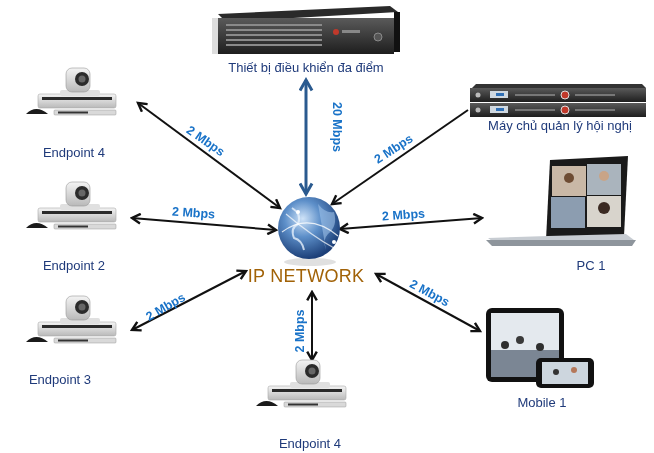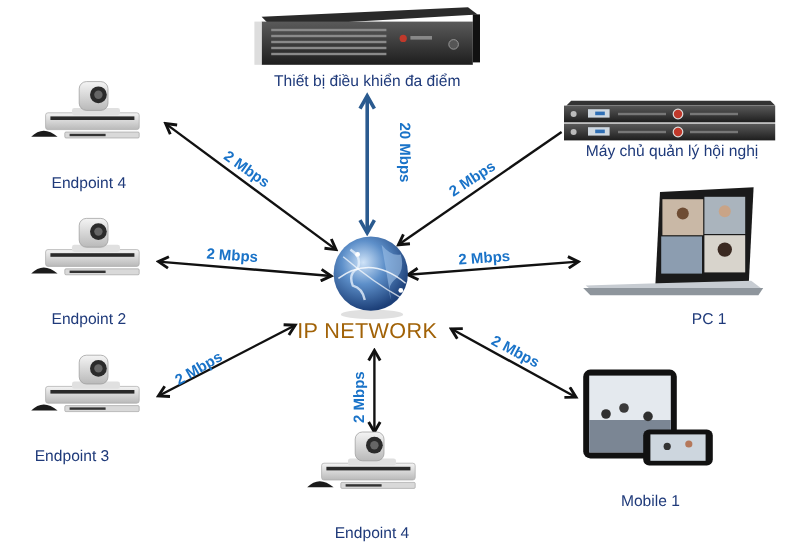--- a/index.html
+++ b/index.html
@@ -134,21 +134,21 @@
     </g>
   </svg>
 
   <div class="node-label" style="left:560px; top:118px;">Máy chủ quản lý hội nghị</div>
   <div class="node-label" style="left:306px; top:60px;">Thiết bị điều khiển đa điểm</div>
   <div class="node-label" style="left:74px; top:145px;">Endpoint 4</div>
   <div class="node-label" style="left:74px; top:258px;text-align:right;">Endpoint 2</div>
   <div class="node-label" style="left:60px; top:372px;">Endpoint 3</div>
   <div class="node-label" style="left:310px; top:436px;">Endpoint 4</div>
   <div class="node-label" style="left:567px; top:258px;margin-left:24px;">PC 1</div>
-  <div class="node-label" style="left:542px; top:410px;text-align:center;">Mobile 1</div>
+  <div class="node-label" style="left:542px; top:395px;text-align:center;">Mobile 1</div>
 
   <div class="net-label" style="left:306px; top:266px;">IP NETWORK</div>
 
   <div class="bw-label" style="left:312px; top:120px; transform: rotate(90deg);">20 Mbps</div>
   <div class="bw-label" style="left:372px; top:142px; transform: rotate(-33deg);">2 Mbps</div>
   <div class="bw-label" style="left:184px; top:134px; transform: rotate(35deg);">2 Mbps</div>
   <div class="bw-label" style="left:172px; top:206px; transform: rotate(4deg);">2 Mbps</div>
   <div class="bw-label" style="left:144px; top:300px; transform: rotate(-30deg);">2 Mbps</div>
   <div class="bw-label" style="left:278px; top:324px; transform: rotate(-90deg);">2 Mbps</div>
   <div class="bw-label" style="left:382px; top:208px; transform: rotate(-4deg);">2 Mbps</div>

